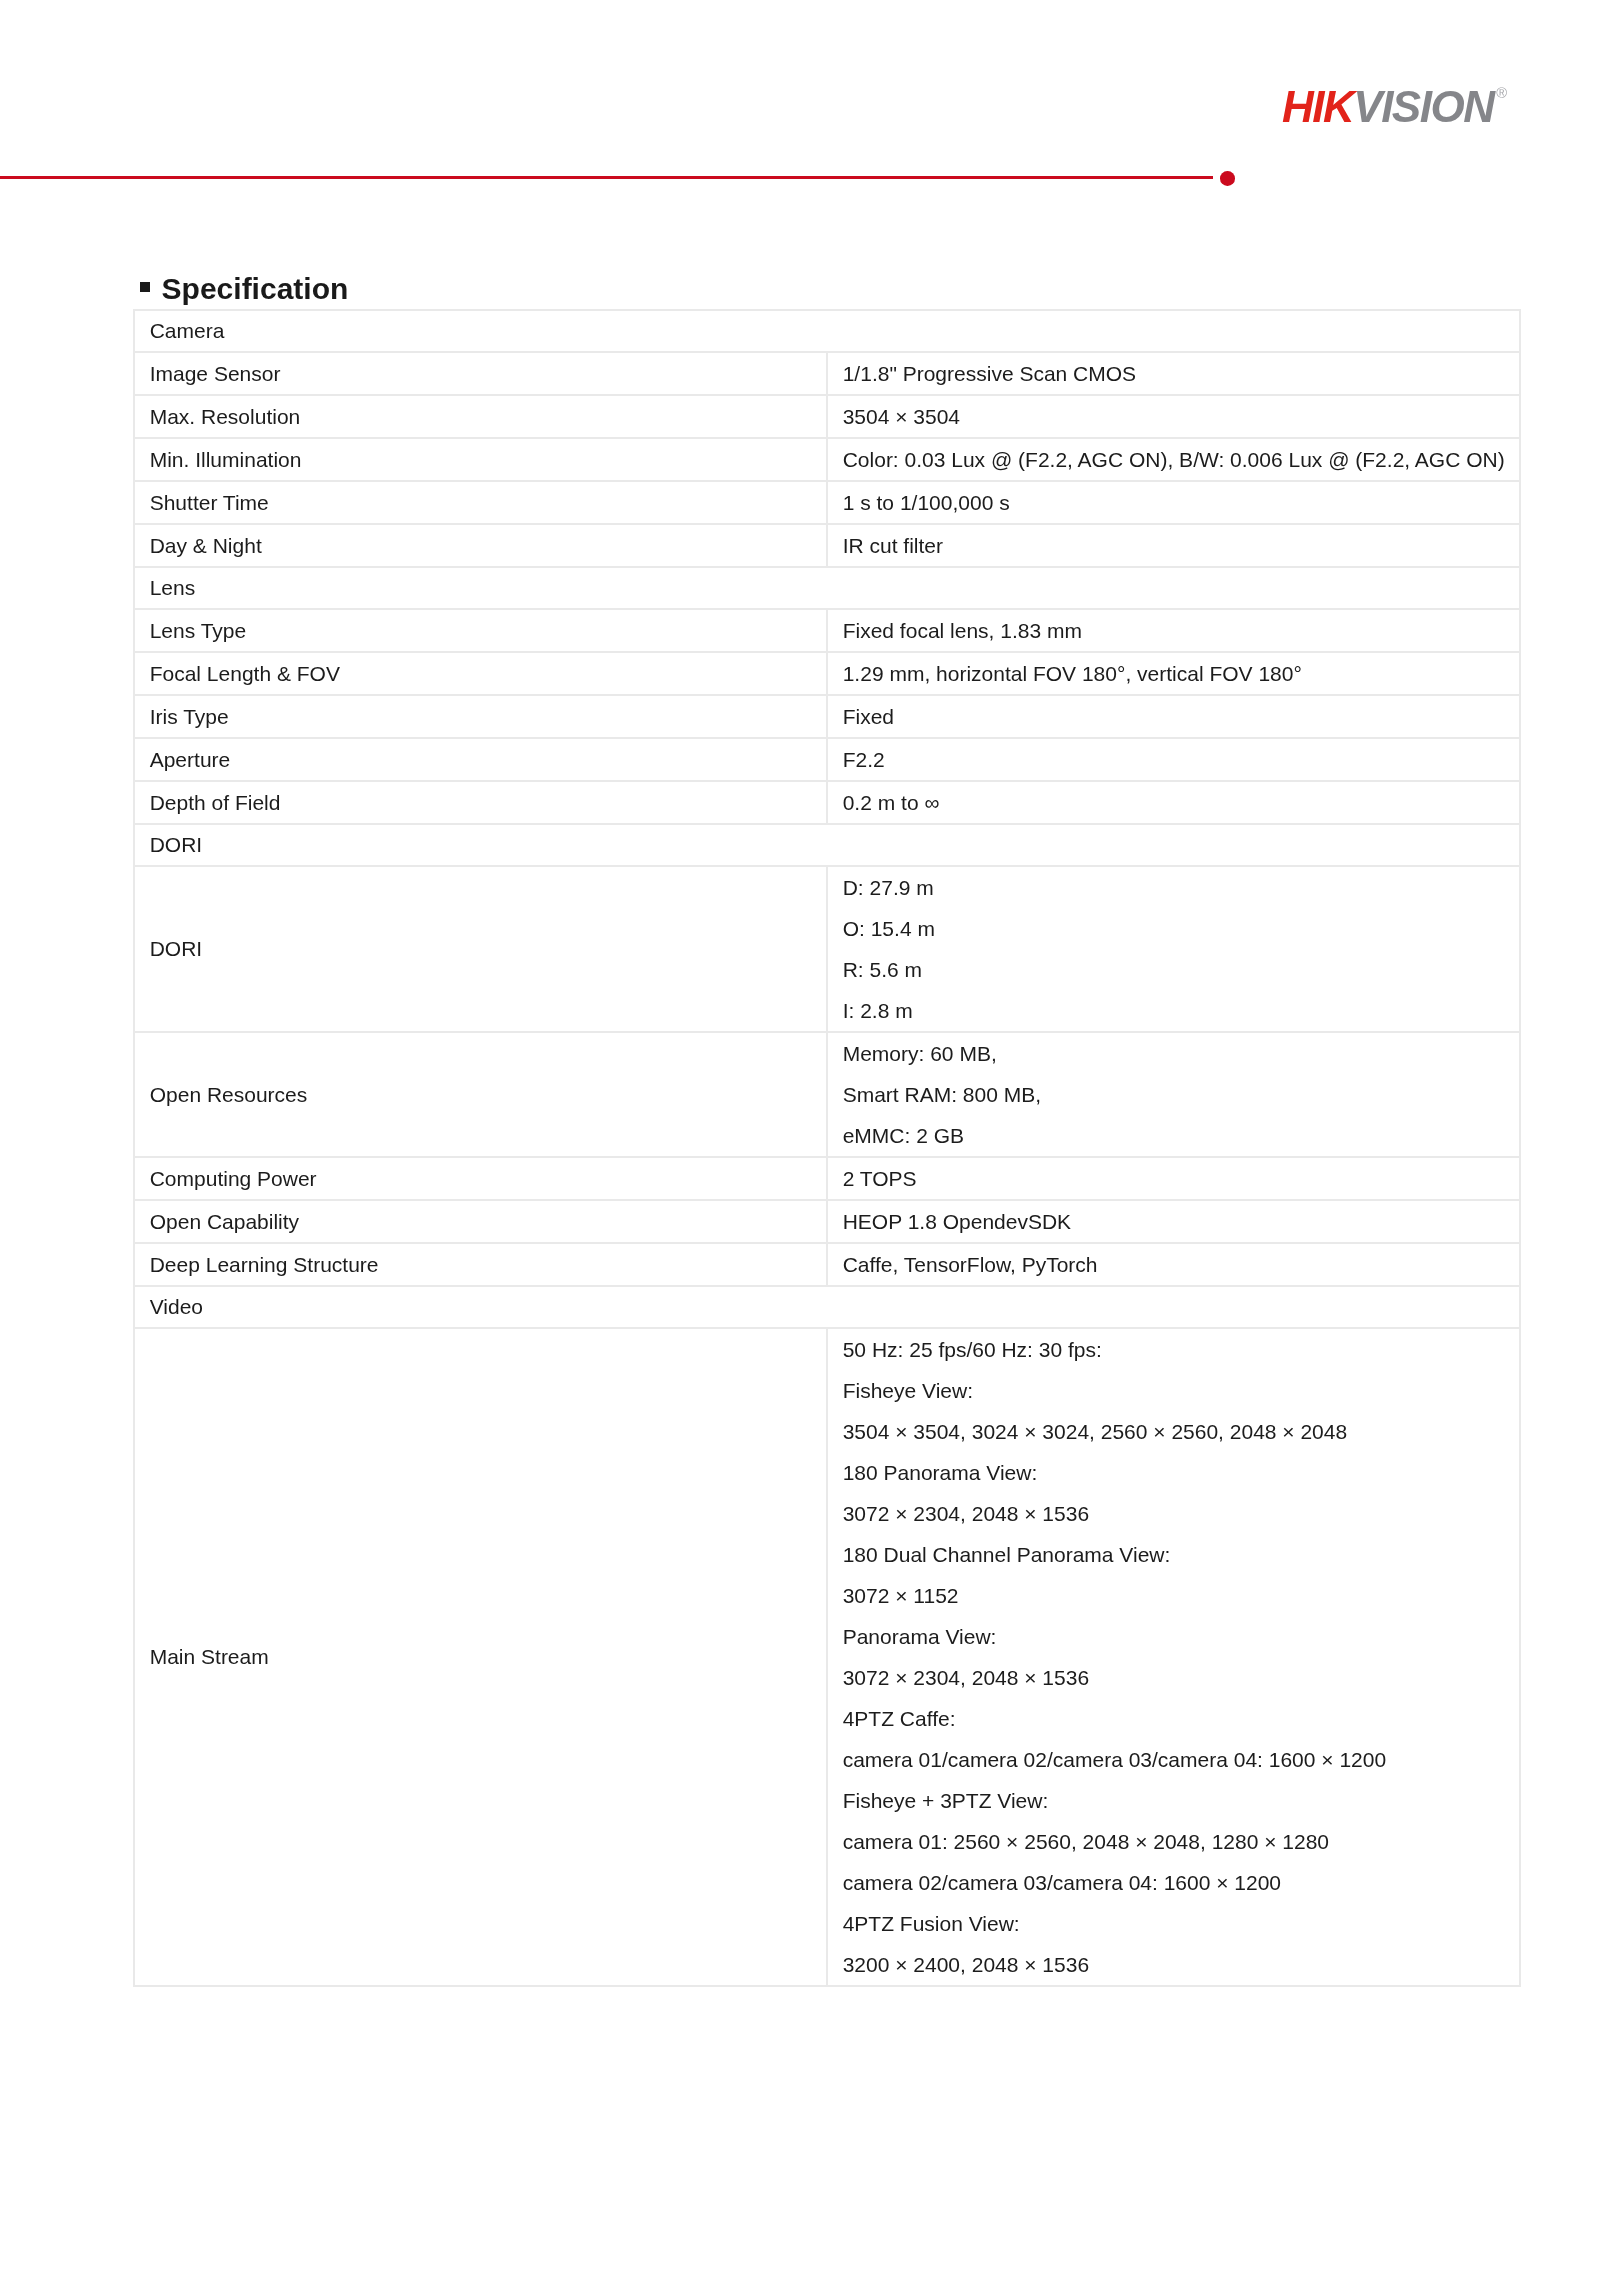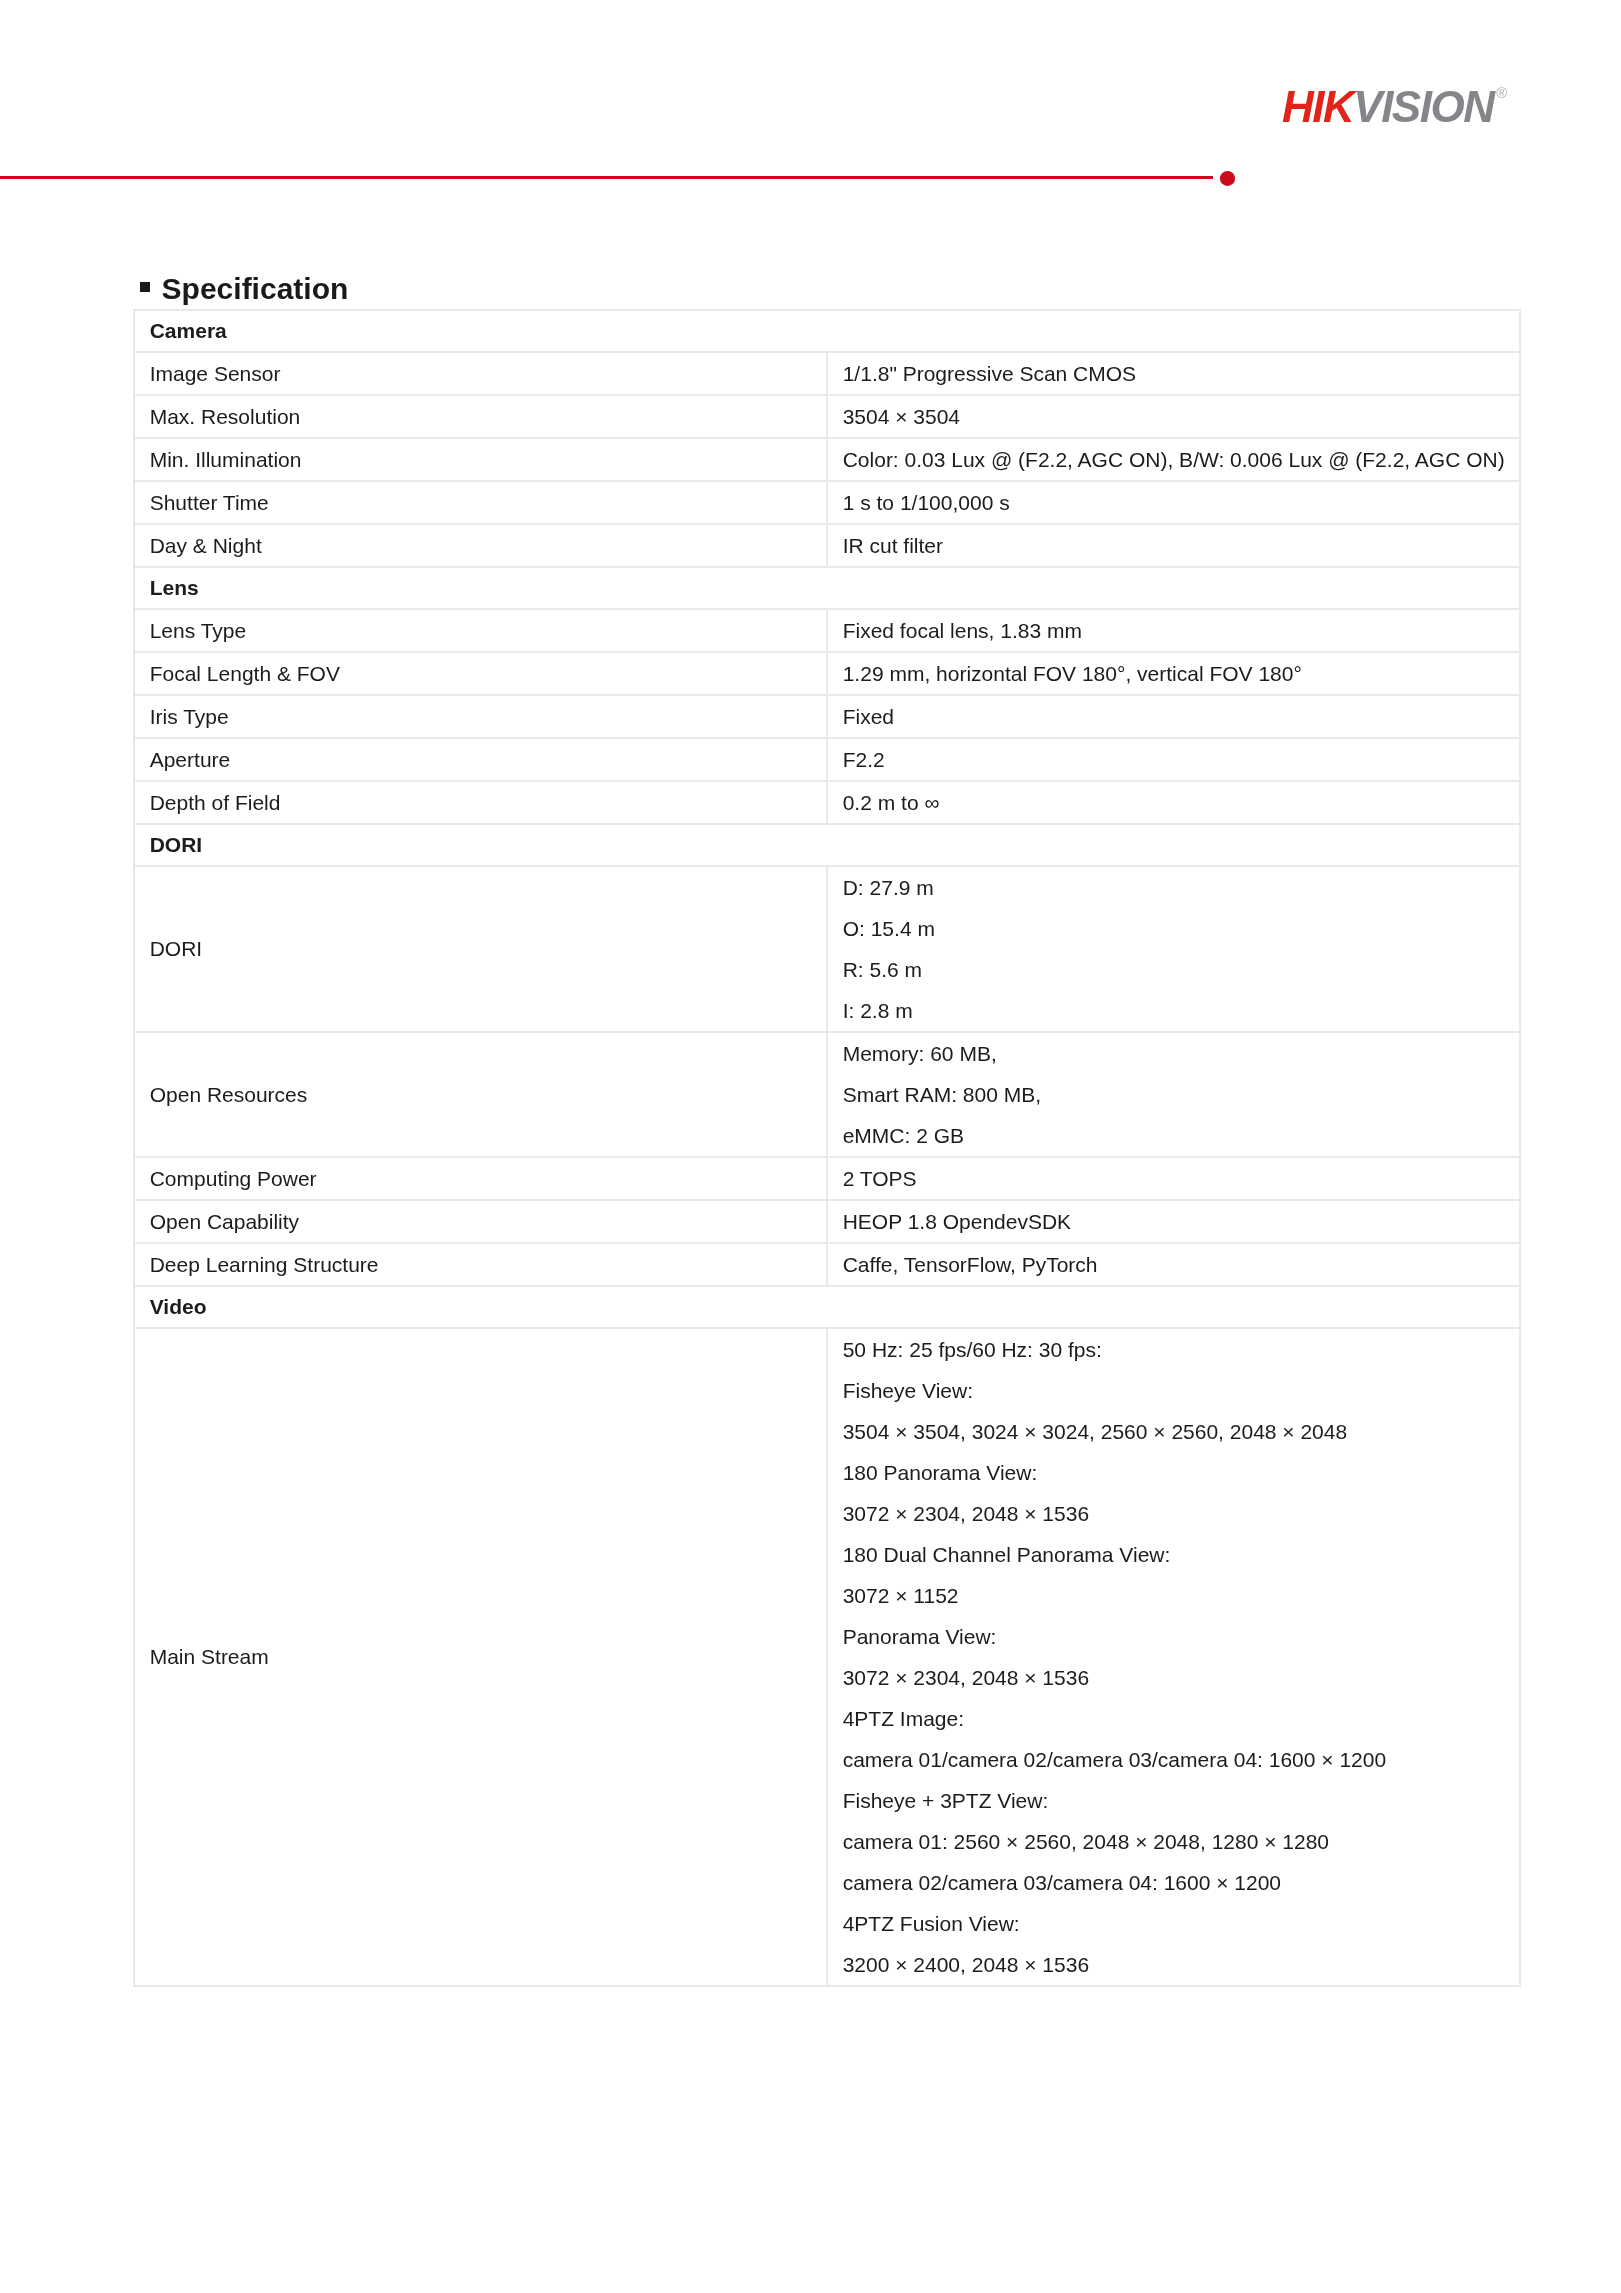--- a/index.html
+++ b/index.html
@@ -38,21 +38,21 @@
   
   table.spec{
     position:absolute;top:309px;left:133px;width:1388px;
     border-collapse:collapse;table-layout:fixed;
   }
   table.spec td{
     border:2.9px solid #e9e9e9;font-size:21px;color:#1c1c1c;
     vertical-align:middle;padding:0 9.8px 0 14.7px;background:#ffffff;
   }
   td.section{
-    background:#d9d9d9;font-weight:bold;font-size:21.6px;color:#111111;
+    background:#d9d9d9;font-weight:normal;font-size:21.6px;color:#111111;
     height:40px;line-height:40px;
   }
   td.label{width:394px;}
   td.single{height:40px;line-height:40px;white-space:nowrap;}
   td.multi{padding-top:3.9px;padding-bottom:3.9px;}
   .vline{line-height:41px;white-space:nowrap;}
 </style>
 </head>
 <body>
 
@@ -180,21 +180,21 @@
         <td class="value multi">
           <div class="vline">50 Hz: 25 fps/60 Hz: 30 fps:</div>
           <div class="vline">Fisheye View:</div>
           <div class="vline">3504 × 3504, 3024 × 3024, 2560 × 2560, 2048 × 2048</div>
           <div class="vline">180 Panorama View:</div>
           <div class="vline">3072 × 2304, 2048 × 1536</div>
           <div class="vline">180 Dual Channel Panorama View:</div>
           <div class="vline">3072 × 1152</div>
           <div class="vline">Panorama View:</div>
           <div class="vline">3072 × 2304, 2048 × 1536</div>
-          <div class="vline">4PTZ Image:</div>
+          <div class="vline">4PTZ Caffe:</div>
           <div class="vline">camera 01/camera 02/camera 03/camera 04: 1600 × 1200</div>
           <div class="vline">Fisheye + 3PTZ View:</div>
           <div class="vline">camera 01: 2560 × 2560, 2048 × 2048, 1280 × 1280</div>
           <div class="vline">camera 02/camera 03/camera 04: 1600 × 1200</div>
           <div class="vline">4PTZ Fusion View:</div>
           <div class="vline">3200 × 2400, 2048 × 1536</div>
         </td>
       </tr>
     </tbody>
 </table>

